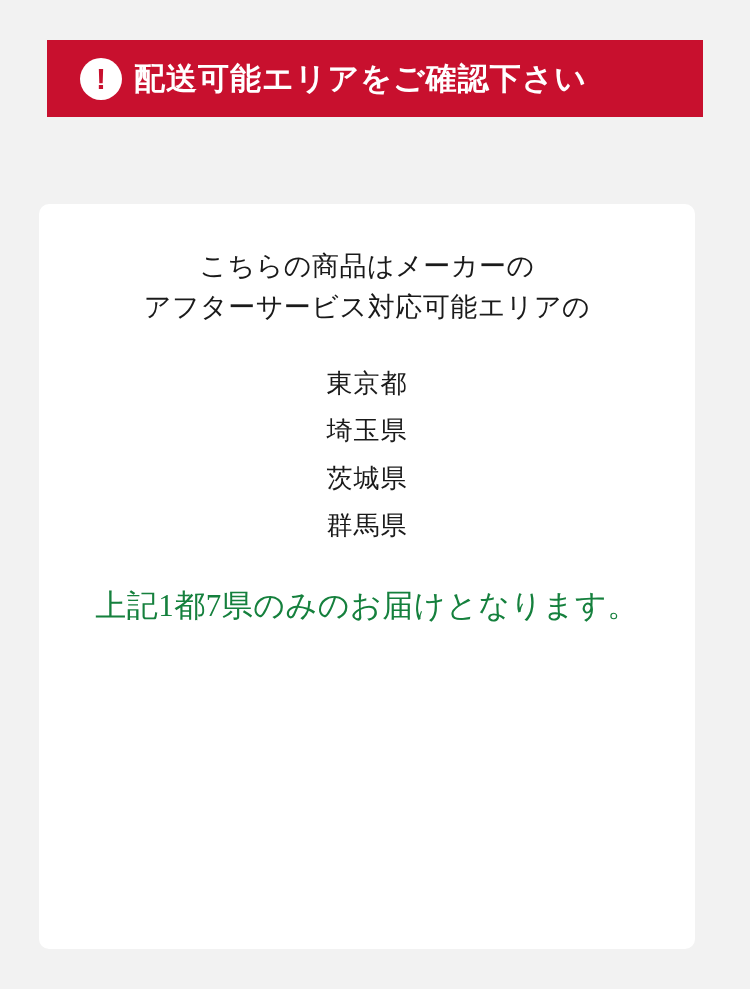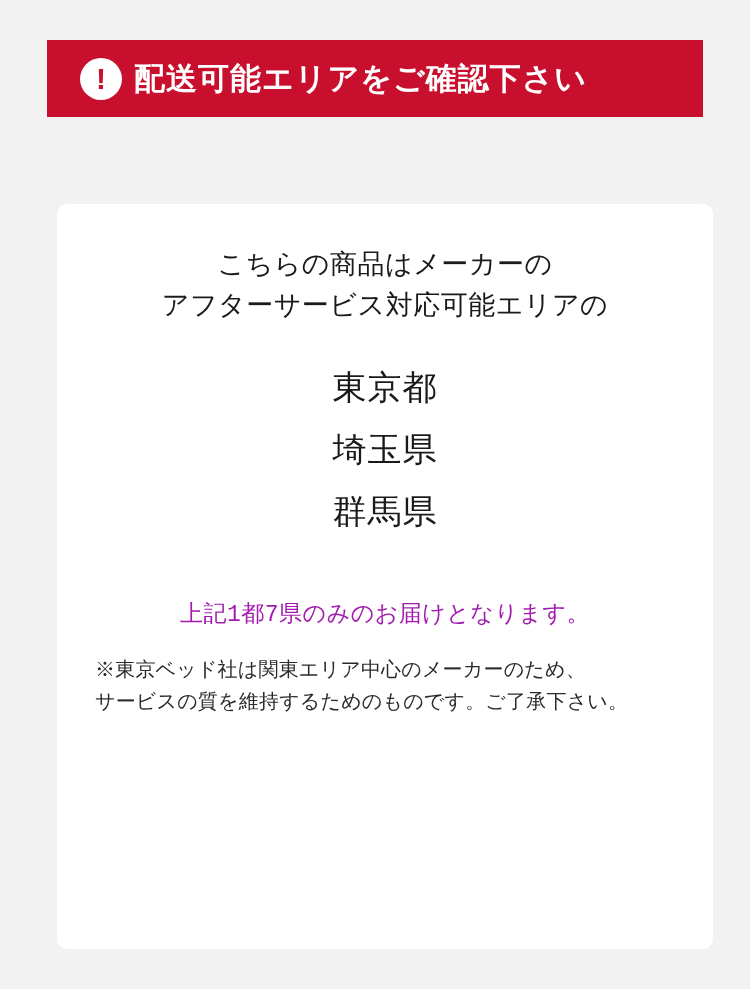--- a/index.html
+++ b/index.html
@@ -54,60 +54,59 @@
     font-size: 31px;
     font-weight: bold;
     letter-spacing: 1px;
     white-space: nowrap;
     font-family: "Liberation Serif", serif;
   }
 
   
   .card {
     position: absolute;
-    left: 57px;
+    left: 39px;
     top: 204px;
     width: 656px;
     height: 745px;
     background: #ffffff;
     border-radius: 10px;
     box-sizing: border-box;
     padding: 24px 30px 0 30px;
     text-align: center;
-    font-family: Liberation Mono, monospace;
   }
 
   .intro {
     margin-top: 18px;
     font-size: 27px;
     line-height: 1.52;
     color: #1a1a1a;
     letter-spacing: 0.5px;
   }
   .intro-line {
     display: block;
     white-space: nowrap;
   }
 
   .area-list {
     margin-top: 32px;
     list-style: none;
     padding: 0;
   }
   .area-item {
-    font-size: 34px;
+    font-size: 26px;
     line-height: 1.82;
     color: #1a1a1a;
     letter-spacing: 1px;
   }
 
   .summary {
-    margin-top: 52px;
-    font-size: 23px;
-    color: #a21caf;
+    margin-top: 36px;
+    font-size: 31px;
+    color: #15803d;
     letter-spacing: 0.5px;
     white-space: nowrap;
   }
 
   .note {
     margin-top: 26px;
     font-size: 20px;
     line-height: 1.6;
     color: #2a2a2a;
     text-align: left;
@@ -134,24 +133,21 @@
   <div class="card">
 
     <div class="intro">
       <span class="intro-line">こちらの商品はメーカーの</span>
       <span class="intro-line">アフターサービス対応可能エリアの</span>
     </div>
 
     <ul class="area-list">
       <li class="area-item">東京都</li>
       <li class="area-item">埼玉県</li>
+      <li class="area-item">茨城県</li>
       <li class="area-item">群馬県</li>
     </ul>
 
     <div class="summary">上記1都7県のみのお届けとなります。</div>
 
-    <div class="note">
-      <span class="note-line">※東京ベッド社は関東エリア中心のメーカーのため、</span>
-      <span class="note-line">サービスの質を維持するためのものです。ご了承下さい。</span>
-    </div>
 
   </div>
 </div>
 
 </body></html>

